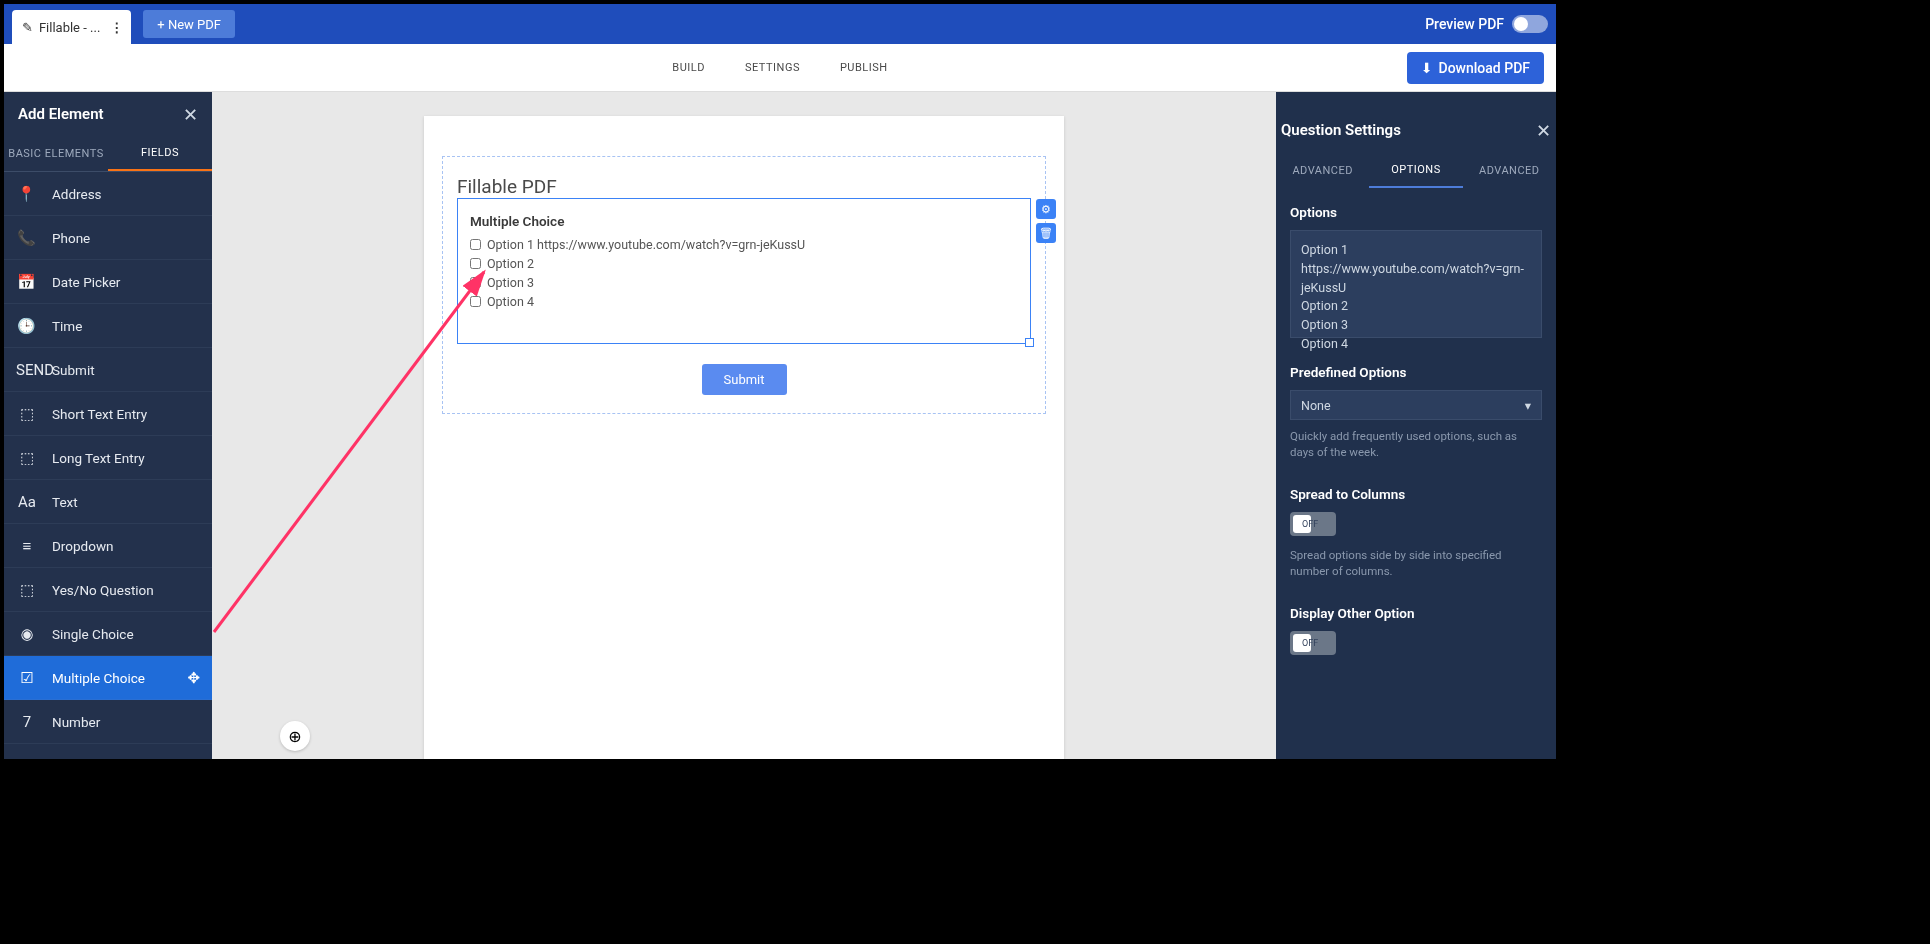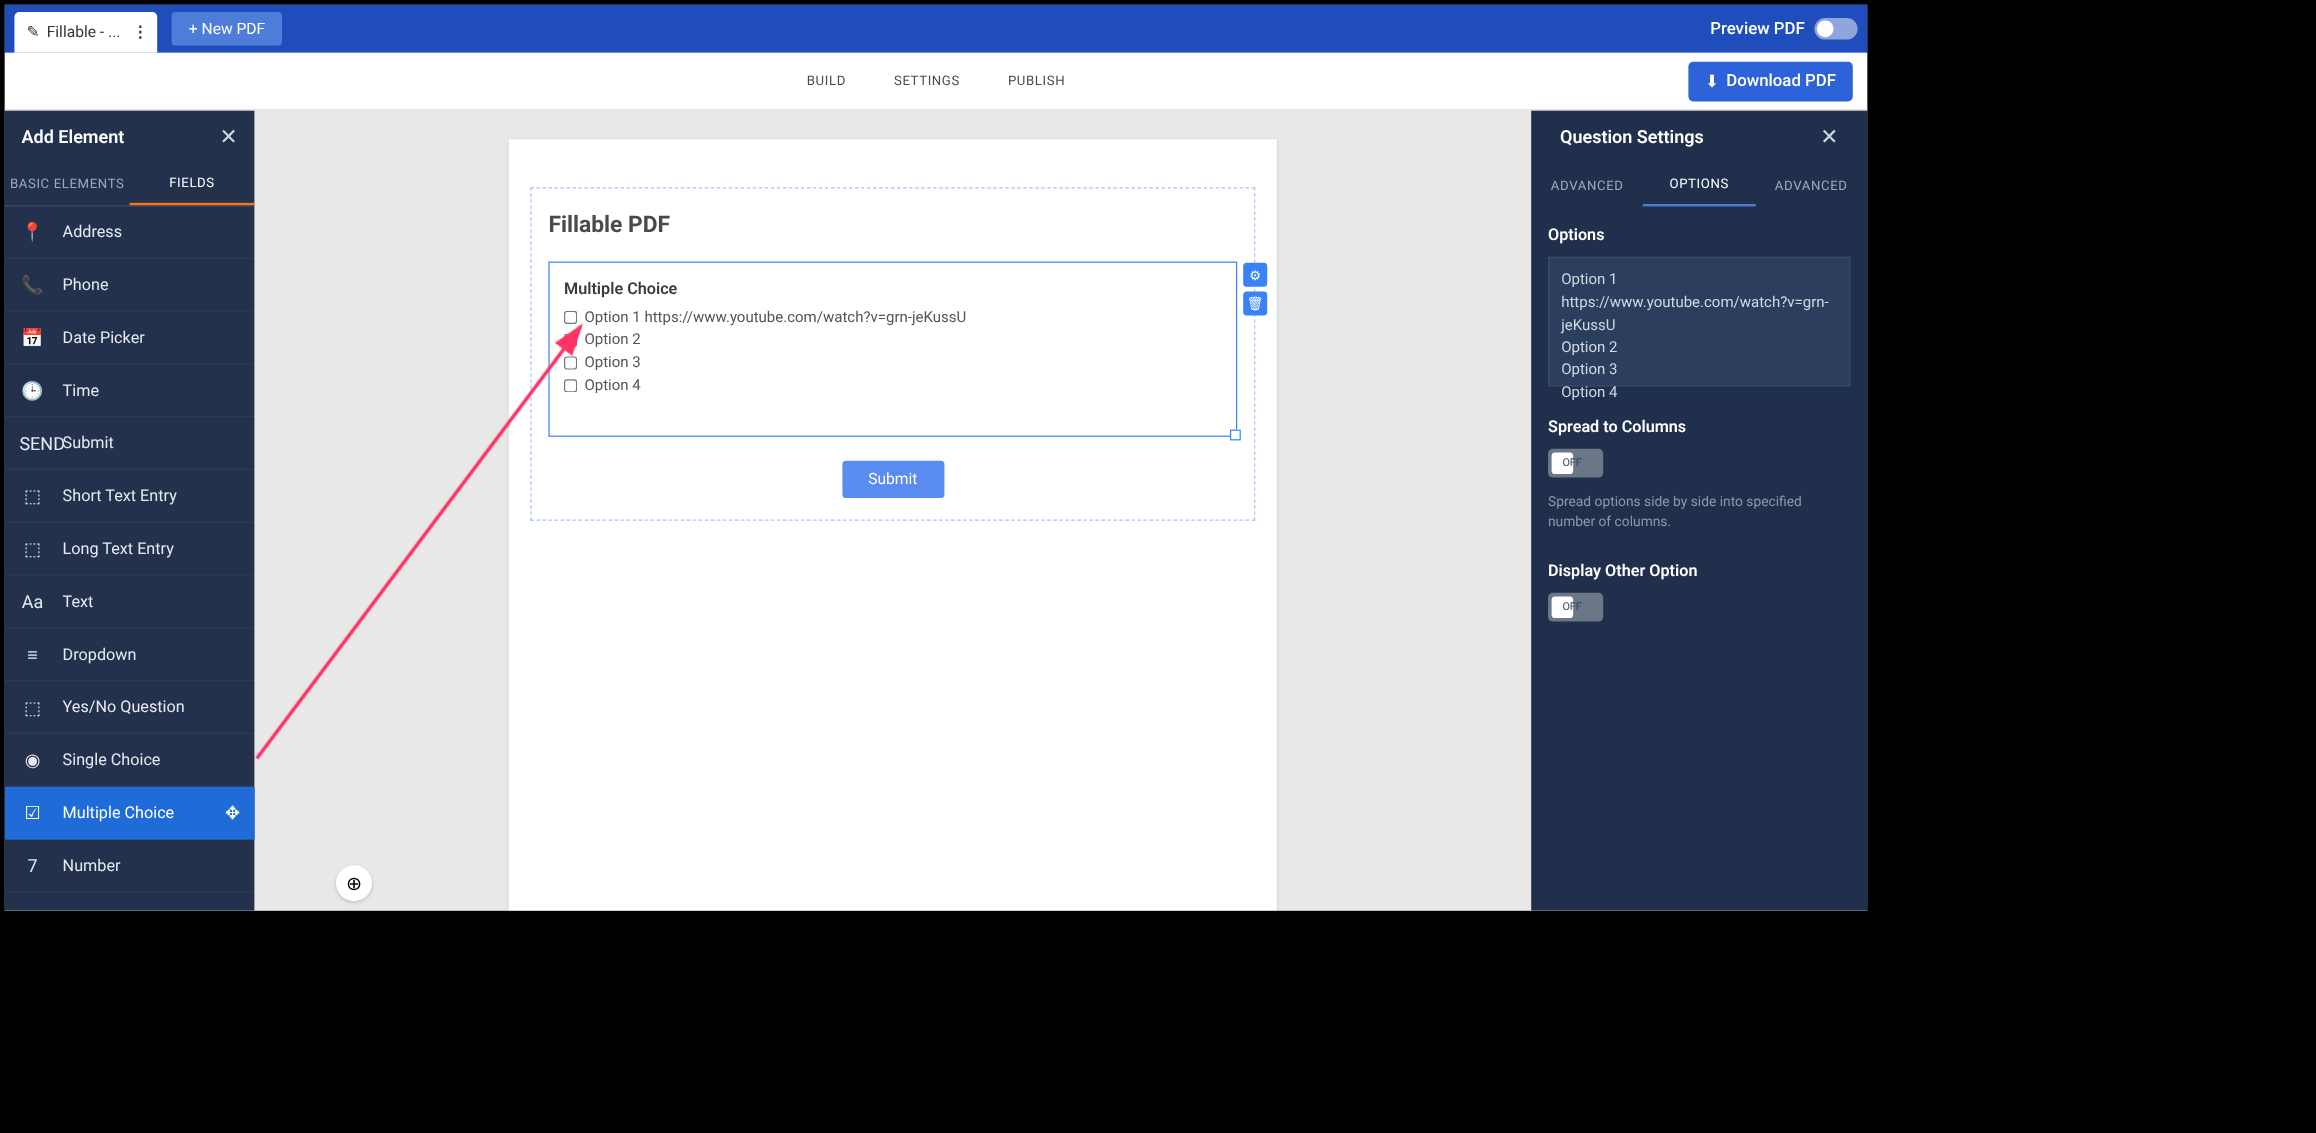--- a/index.html
+++ b/index.html
@@ -31,35 +31,35 @@
 .field-list { flex: 1; overflow: auto; }
 .field-item { height: 44px; display: flex; align-items: center; padding: 0 12px; gap: 14px; font-size: 13.5px; color: #e6eaf0; cursor: grab; border-bottom: 1px solid rgba(120,140,170,.12); }
 .field-item .ficon { width: 22px; text-align: center; font-size: 15px; }
 .field-item.active { background: #1f6cd9; color: #fff; position: relative; }
 .drag-handle { margin-left: auto; font-size: 15px; }
 .tooltip { position: absolute; left: 232px; top: 32px; background: #fdfdfd; border: 1px solid #999; padding: 3px 8px; font-size: 11px; color: #333; white-space: nowrap; z-index: 50; }
 
 .canvas-area { flex: 1; display: flex; justify-content: center; padding-top: 24px; overflow: auto; }
 .doc { width: 640px; background: #fff; box-shadow: 0 1px 3px rgba(0,0,0,.15); padding: 40px 18px 400px; position: relative; }
 .doc-border { border: 1px dashed #a8c3f3; padding: 18px 14px; position: relative; }
-.doc-title { font-size: 19px; font-weight: 700; color: #4a4a4a; margin-bottom: 20px; }
+.doc-title { font-size: 19px; font-weight: 400; color: #4a4a4a; }
 .mc-block { border: 1px solid #3b82f6; background: #fff; padding: 14px 12px 30px; position: relative; }
 .mc-block::after { content: ""; position: absolute; right: -4px; bottom: -4px; width: 7px; height: 7px; background: #fff; border: 1px solid #3b82f6; }
 .mc-title { font-size: 13.5px; font-weight: 600; color: #3a3a3a; margin-bottom: 8px; }
 .mc-opt { display: flex; align-items: center; gap: 6px; font-size: 12.5px; color: #555; margin-bottom: 4px; }
 .mc-opt input { width: 11px; height: 11px; }
 .side-actions { position: absolute; right: -26px; top: 0; display: flex; flex-direction: column; gap: 4px; }
 .side-actions .sa { width: 20px; height: 20px; background: #3b82f6; border-radius: 3px; color: #fff; display: flex; align-items: center; justify-content: center; font-size: 11px; cursor: pointer; }
 .submit-wrap { display: flex; justify-content: center; margin-top: 20px; }
 .submit-btn { background: #5a8bf0; color: #fff; padding: 8px 22px; border-radius: 3px; font-size: 13px; cursor: pointer; }
 
 .zoom-btn { position: absolute; left: 276px; bottom: 8px; width: 30px; height: 30px; background: #fff; border-radius: 50%; display: flex; align-items: center; justify-content: center; font-size: 16px; box-shadow: 0 1px 3px rgba(0,0,0,.2); cursor: pointer; }
 
 .right-panel { width: 280px; background: #20304c; color: #cfd8e3; display: flex; flex-direction: column; }
-.right-header { height: 44px; display: flex; align-items: center; padding: 0 24px; justify-content: space-between; }
+.right-header { height: 44px; display: flex; align-items: center; padding: 0 5px; justify-content: space-between; margin-top: 16px; }
 .right-header .title { color: #fff; font-size: 15px; font-weight: 600; }
 .right-tabs { display: flex; height: 36px; }
 .right-tabs .rt { flex: 1; display: flex; align-items: center; justify-content: center; font-size: 11px; letter-spacing: .5px; color: #9da9bc; cursor: pointer; }
 .right-tabs .rt.active { color: #fff; border-bottom: 2px solid #4d7cd9; }
 .right-body { flex: 1; padding: 16px 14px; overflow: auto; font-size: 12.5px; }
 .r-section { margin-bottom: 26px; }
 .r-label { color: #fff; font-weight: 600; font-size: 13.5px; margin-bottom: 10px; display: block; }
 .r-textarea { width: 100%; background: #2c3e5e; border: 1px solid #3a4c6b; color: #cfd8e3; padding: 10px; font-size: 12.5px; line-height: 1.5; resize: none; font-family: inherit; white-space: pre-wrap; }
 .r-hint { color: #8a98ad; font-size: 11.5px; line-height: 1.4; margin-top: 8px; }
 .r-select { width: 100%; height: 30px; background: #2c3e5e; border: 1px solid #3a4c6b; color: #cfd8e3; padding: 0 10px; font-size: 12.5px; display: flex; align-items: center; justify-content: space-between; }
@@ -216,20 +216,28 @@
       </div>
       <div class="right-body">
         <div class="r-section">
           <span class="r-label">Options</span>
           <div class="r-textarea" style="height:108px;">Option 1 https://www.youtube.com/watch?v=grn-jeKussU
 Option 2
 Option 3
 Option 4</div>
         </div>
         <div class="r-section">
+          <span class="r-label">Predefined Options</span>
+          <div class="r-select">
+            <span>None</span>
+            <span>▾</span>
+          </div>
+          <div class="r-hint">Quickly add frequently used options, such as days of the week.</div>
+        </div>
+        <div class="r-section">
           <span class="r-label">Spread to Columns</span>
           <div class="r-toggle">
             <div class="knob"></div>
               <span class="txt">OFF</span>
           </div>
           <div class="r-hint">Spread options side by side into specified number of columns.</div>
         </div>
         <div class="r-section">
           <span class="r-label">Display Other Option</span>
           <div class="r-toggle">

